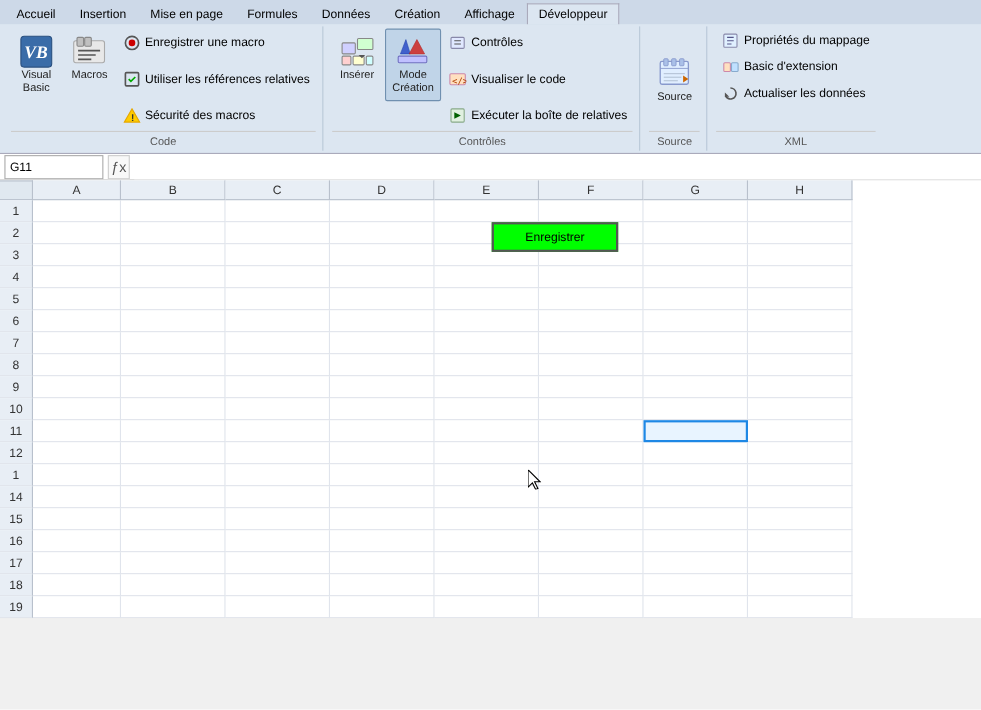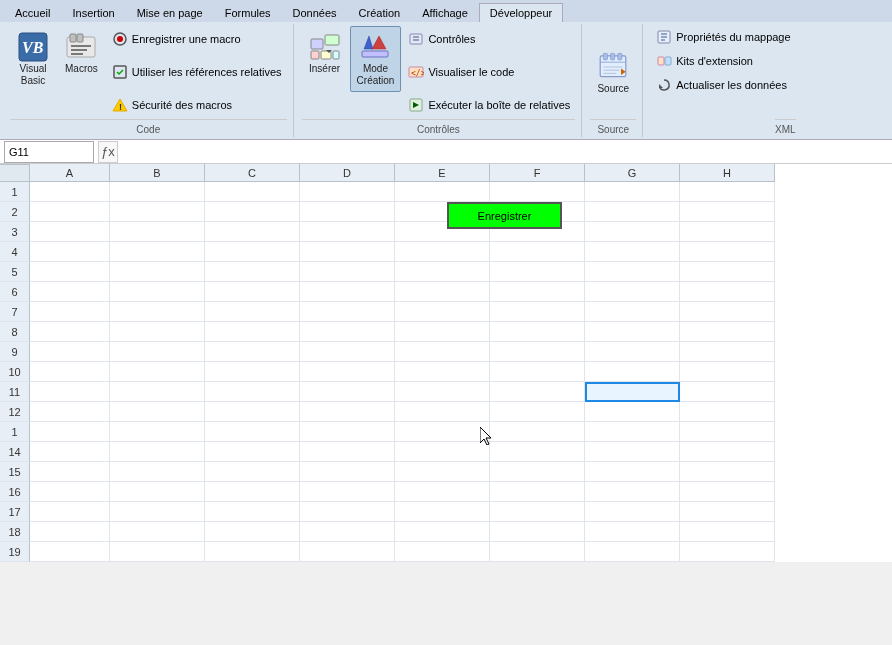--- a/index.html
+++ b/index.html
@@ -214,41 +214,41 @@
                 <line x1="8" y1="28" x2="24" y2="28" stroke="#aab8cc" stroke-width="1"></line>
                 <polygon points="30,22 36,26 30,30" fill="#cc6600"></polygon>
               </svg>
             </div>
             <div class="btn-label">Source</div>
           </div>
         </div>
         <div class="ribbon-group-title">Source</div>
       </div>
 
-      <div class="ribbon-group" style="border-right:none;align-items:flex-end;">
+      <div class="ribbon-group" style="border-right:none;">
         <div class="ribbon-group-body" style="flex-direction:column;gap:2px;">
           <div class="ribbon-btn-small">
             <div class="btn-icon-sm">
               <svg width="16" height="16">
                   <rect x="2" y="2" width="12" height="12" rx="1" fill="#e0f0ff" stroke="#88a" stroke-width="1"></rect>
                   <line x1="5" y1="5" x2="11" y2="5" stroke="#558" stroke-width="1"></line>
                   <line x1="5" y1="8" x2="11" y2="8" stroke="#558" stroke-width="1"></line>
                   <line x1="5" y1="11" x2="9" y2="11" stroke="#558" stroke-width="1"></line>
                 </svg>
             </div>
             <span>Propriétés du mappage</span>
           </div>
           <div class="ribbon-btn-small">
             <div class="btn-icon-sm">
               <svg width="16" height="16">
                   <rect x="2" y="4" width="6" height="8" rx="1" fill="#ffe0c0" stroke="#c8a" stroke-width="1"></rect>
                   <rect x="9" y="4" width="6" height="8" rx="1" fill="#c0e0ff" stroke="#8ac" stroke-width="1"></rect>
                 </svg>
             </div>
-            <span>Kits d'extension</span>
+            <span>Basic d'extension</span>
           </div>
           <div class="ribbon-btn-small">
             <div class="btn-icon-sm">
               <svg width="16" height="16">
                   <path d="M8 3 A5 5 0 1 1 3.5 10" fill="none" stroke="#555" stroke-width="1.5"></path>
                   <polygon points="3,7 3,11 7,11" fill="#555"></polygon>
                 </svg>
             </div>
             <span>Actualiser les données</span>
           </div>

